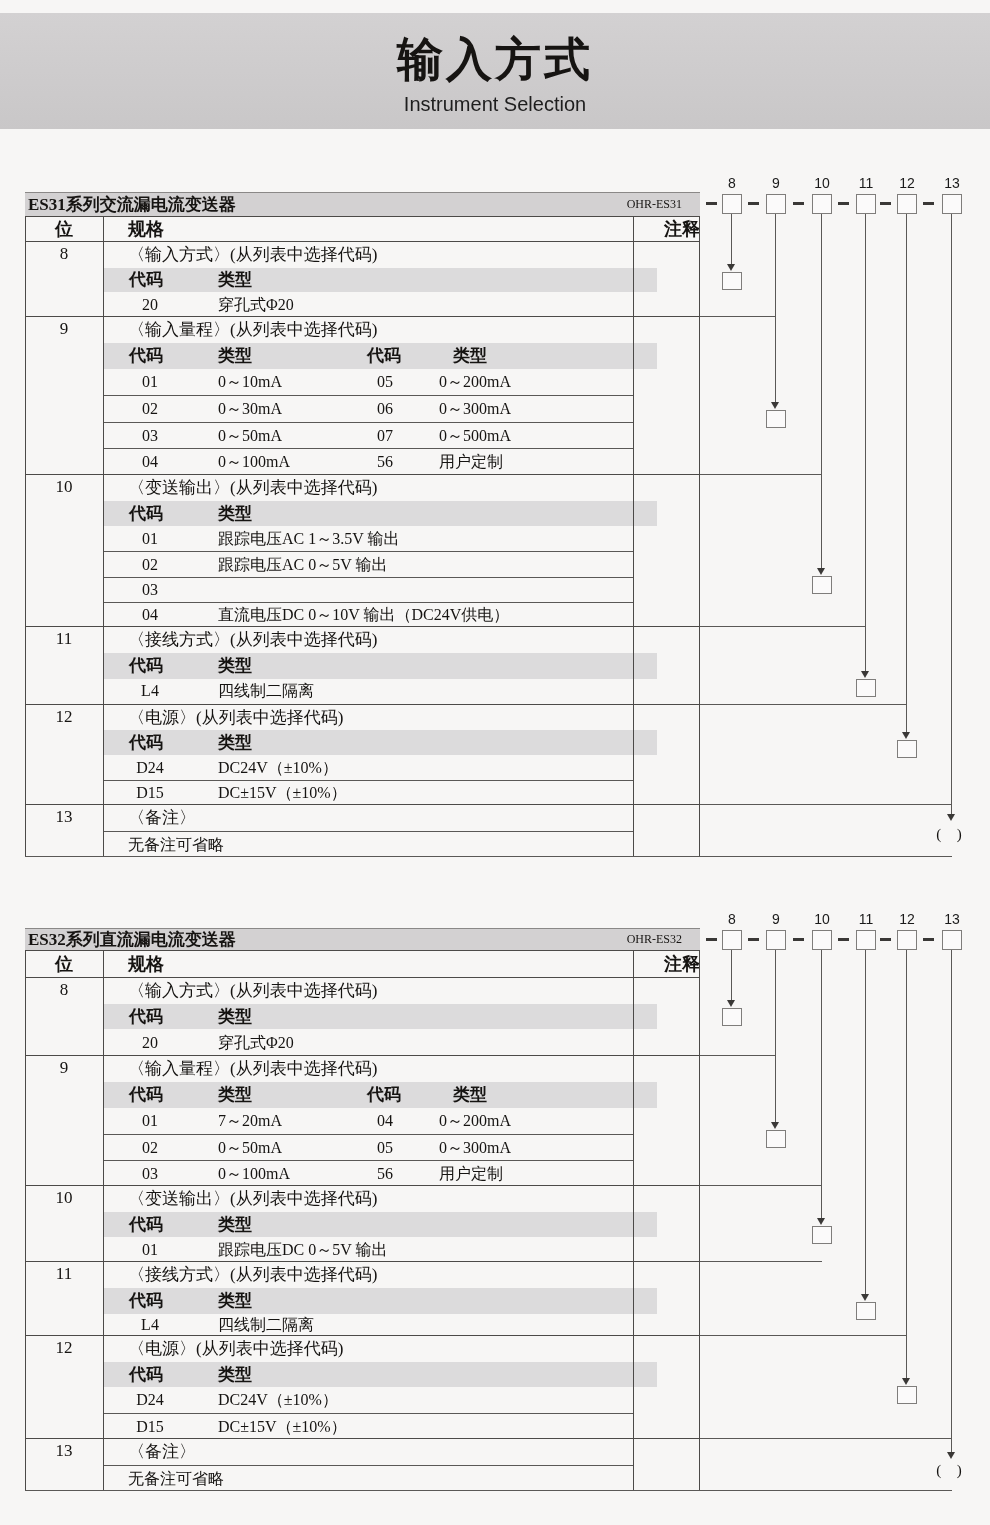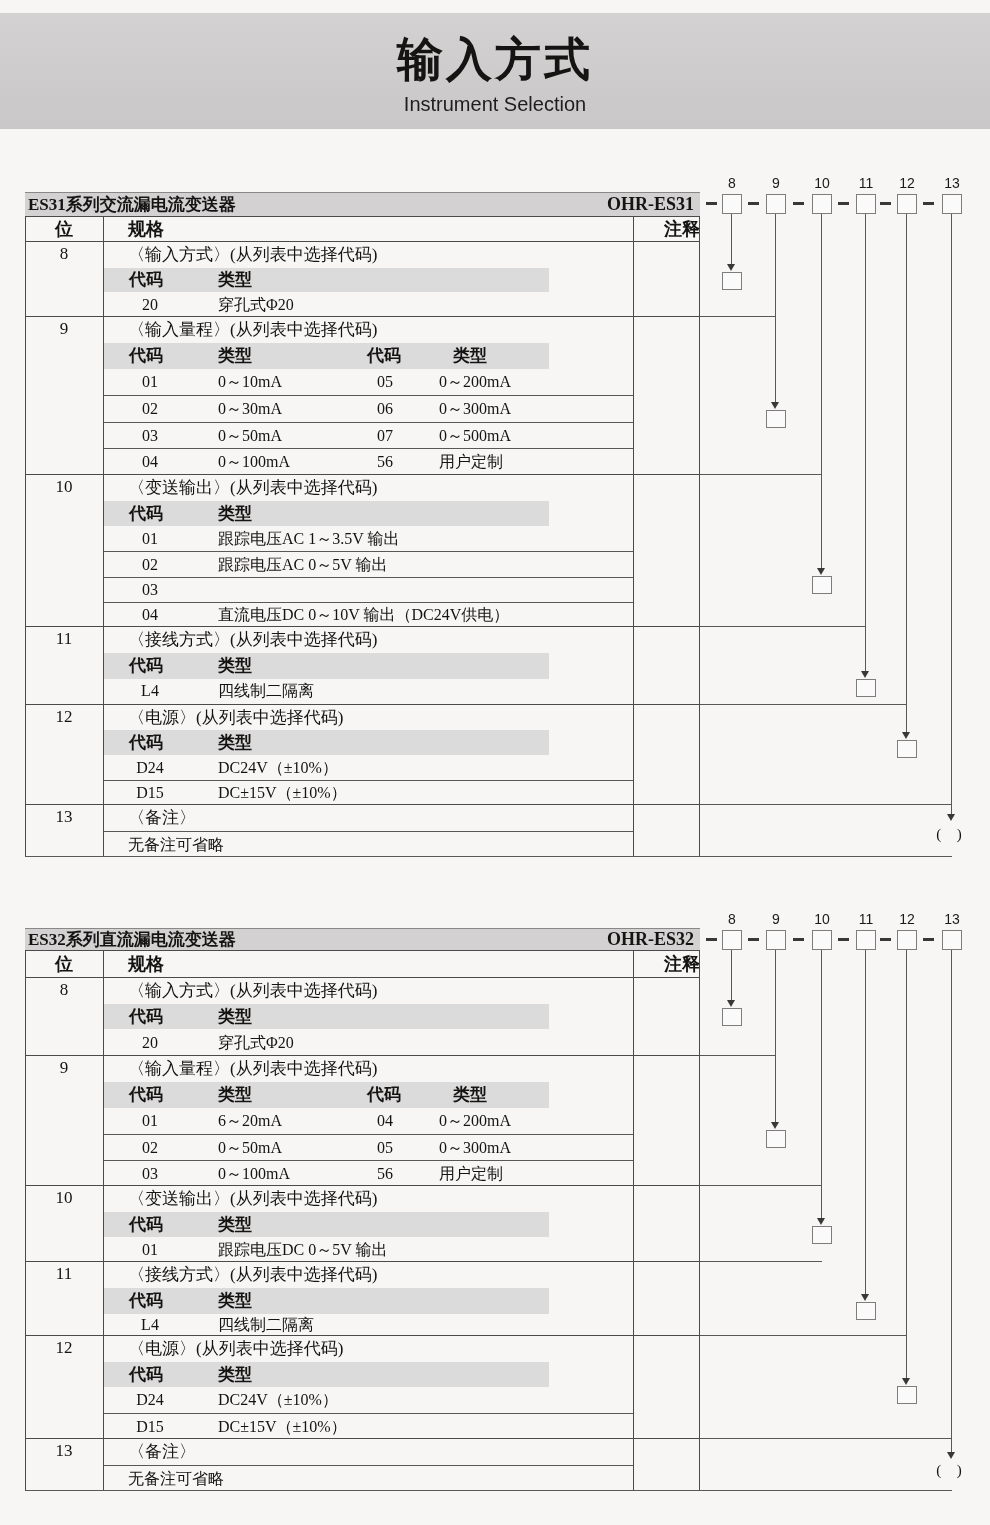--- a/index.html
+++ b/index.html
@@ -9,30 +9,30 @@
   .banner{position:absolute;left:0;top:13px;width:990px;height:116px;
           background:linear-gradient(180deg,#d3d1d2,#c9c7c8);text-align:center;}
   .banner .bt{font-family:"Liberation Sans",sans-serif;font-weight:bold;font-size:46px;
               letter-spacing:3px;padding-top:16px;}
   .banner .bs{font-family:"Liberation Sans",sans-serif;font-size:20px;color:#1e1e1e;margin-top:2px;}
   
   .sel{position:absolute;left:25px;width:940px;}
   .tb{position:absolute;left:0;top:0;width:675px;background:#d3d1d2;
       border-top:1px solid #8a8887;border-bottom:1px solid #4c4a48;}
   .tt{position:absolute;left:3px;font-weight:bold;font-size:17px;}
-  .md{position:absolute;right:6px;font-weight:bold;font-size:18px;}
+  .md{position:absolute;right:18px;font-weight:normal;font-size:12px;}
   .hd{position:absolute;left:0;width:675px;}
   .hd span{position:absolute;font-weight:bold;font-size:18px;}
   .ph{left:0;width:78px;text-align:center;}
   .sh{left:103px;}
   .nh{left:608px;width:67px;text-align:right;}
   .row{position:absolute;left:0;width:675px;border-top:1px solid #4c4a48;box-sizing:content-box;}
   .pos{position:absolute;left:0;top:2px;width:78px;text-align:center;font-size:17px;}
   .lbl{position:absolute;left:103px;font-size:17px;white-space:nowrap;}
-  .band{position:absolute;left:78px;width:446px;background:#dcdbdc;}
+  .band{position:absolute;left:78px;width:554px;background:#dcdbdc;}
   .bh{position:absolute;font-weight:bold;font-size:17px;}
   .bh1{left:26px;} .bh2{left:115px;} .bh3{left:264px;} .bh4{left:350px;}
   .it{position:absolute;left:78px;width:530px;}
   .bt1{border-top:1px solid #5a5856;}
   .it span{position:absolute;font-size:16px;white-space:nowrap;}
   .cc{left:17px;width:60px;text-align:center;}
   .ct{left:115px;}
   .c3{left:252px;width:60px;text-align:center;}
   .c4{left:336px;}
   .ctl{left:25px;}
@@ -258,21 +258,21 @@
       <span class="pos">9</span>
       <div class="lbl" style="top:0;height:26px;line-height:26px;">〈输入量程〉(从列表中选择代码)</div>
       <div class="band" style="top:26px;height:26px;line-height:26px;">
         <span class="bh bh1">代码</span>
         <span class="bh bh2">类型</span>
         <span class="bh bh3">代码</span>
         <span class="bh bh4">类型</span>
       </div>
       <div class="it" style="top:52px;height:26px;line-height:26px;">
         <span class="cc">01</span>
-        <span class="ct">6～20mA</span>
+        <span class="ct">7～20mA</span>
         <span class="c3">04</span>
         <span class="c4">0～200mA</span>
       </div>
       <div class="it bt1" style="top:78px;height:26px;line-height:25px;">
         <span class="cc">02</span>
         <span class="ct">0～50mA</span>
         <span class="c3">05</span>
         <span class="c4">0～300mA</span>
       </div>
       <div class="it bt1" style="top:104px;height:26px;line-height:25px;">

